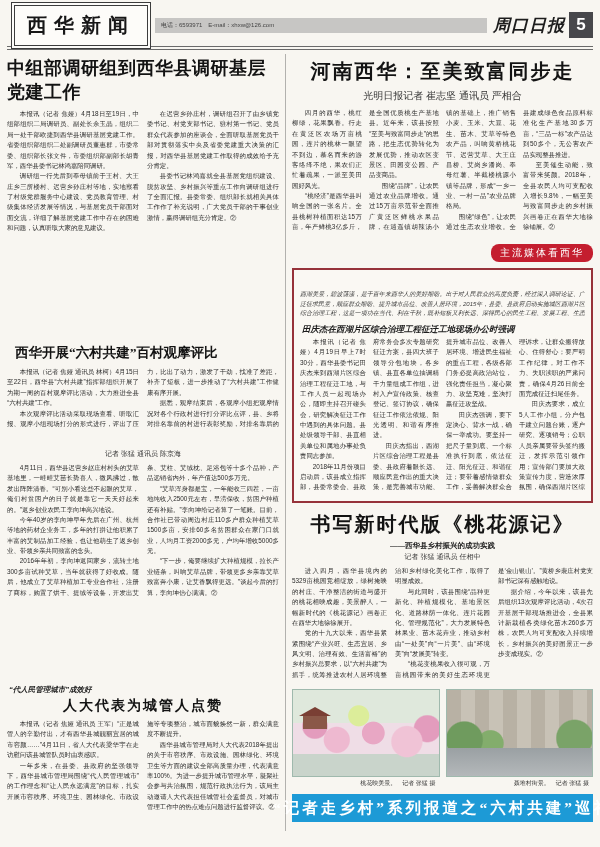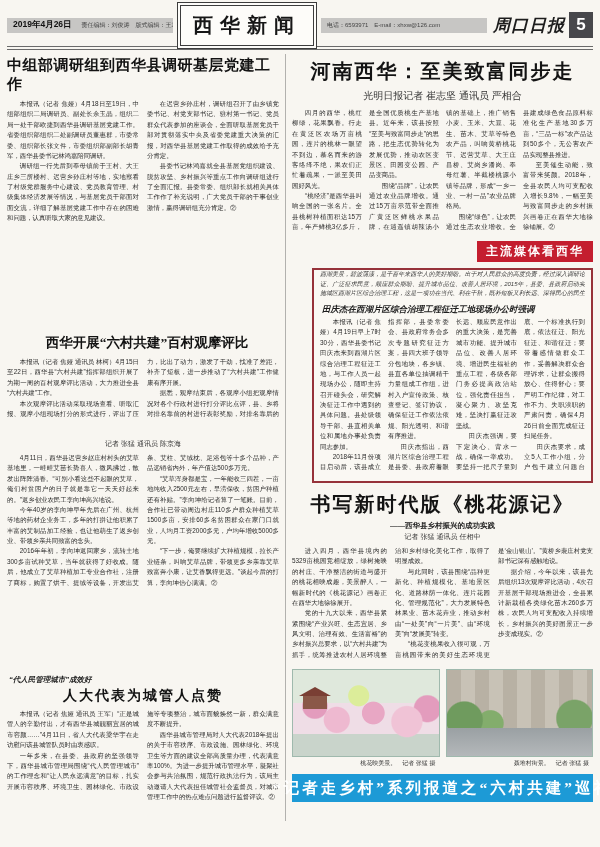--- a/index.html
+++ b/index.html
@@ -56,53 +56,53 @@
   .bodytext {
     font-size:6.4px; line-height:1.62; color:#2a2a2a;
     text-align:justify; overflow:hidden;
   }
   .bodytext p { text-indent:2em; margin:0; }
   .byline { font-size:7px; color:#333; text-align:center; }
   .subtitle { font-size:7.5px; font-weight:bold; text-align:center; color:#222;
               font-family:"Liberation Serif", serif; }
 
   
-  .artA-title { font-size:15px; letter-spacing:0.5px; margin:2px 0 5px 0; }
+  .artA-title { font-size:18px; letter-spacing:0.5px; margin:2px 0 5px 0; }
   .artA-body  { column-count:2; column-gap:8px; height:226px; }
 
-  .artB-title { font-size:13.5px; text-align:center; margin:9px 0 5px 8px; }
+  .artB-title { font-size:13.5px; text-align:left; margin:9px 0 5px 8px; }
   .artB-body  { column-count:2; column-gap:8px; height:72px; }
 
   .artC { margin-top:10px; }
   .artC-title { font-size:18px; text-align:center; letter-spacing:4px; }
   .artC-sub   { margin:3px 0 2px 0; }
   .artC-byline{ margin-bottom:4px; }
   .artC-body  { column-count:2; column-gap:8px; height:212px; }
 
   .artD { margin-top:10px; }
   .artD-kicker{ font-size:7.5px; font-style:italic; font-weight:bold; margin-left:2px; }
   .artD-title { font-size:14px; text-align:center; letter-spacing:2px; margin:2px 0 4px 0; }
   .artD-body  { column-count:2; column-gap:8px; height:112px; }
 
   
   .artE-title { font-size:20px; text-align:center; letter-spacing:2px; margin-top:4px; }
   .artE-byline{ margin:4px 0 5px 0; font-size:10px; }
   .artE-wrap  { position:relative; }
   .artE-body  { column-count:4; column-gap:7px; height:152px; }
   .badge {
     position:absolute; right:0; bottom:-2px;
-    background:#c41e2f; color:#fff; font-weight:bold;
-    font-size:12px; letter-spacing:2px; padding:2px 9px;
+    background:#c41e2f; color:#fff; font-weight:normal;
+    font-size:10px; letter-spacing:2px; padding:2px 9px;
     font-family:"Liberation Serif", serif;
+    border-radius:8px;
   }
 
   .boxF {
-    border:2px solid #96323a; margin-top:8px; padding:0 6px 6px 6px;
+    border:2px solid #96323a; margin-top:8px; padding:20px 6px 6px 6px;
     background:#faf8f3;
-    margin-left:20px;
   }
   .boxF-preamble {
     font-size:6px; line-height:1.6; font-style:italic; color:#3a3a3a;
     text-align:justify; height:30px; overflow:hidden;
   }
   .boxF-kicker {
     font-size:8.5px; font-weight:bold; font-style:italic; margin:4px 0 1px 2px;
     font-family:"Liberation Serif", serif;
   }
   .boxF-title { font-size:16.5px; text-align:center; letter-spacing:1px; margin:2px 0 5px 0; }
@@ -161,24 +161,20 @@
     font-family:"Liberation Serif", serif; font-weight:bold;
     font-size:15.5px; letter-spacing:3px; white-space:nowrap;
   }
 </style>
 </head>
 <body>
 
 <div class="page">
 
   <div class="header">
-    <div class="band">
-      <span class="date">2019年4月26日</span>
-      <span class="tiny">责任编辑：刘俊涛　版式编辑：王君　　校对：林伯勇</span>
-    </div>
     <div class="masthead-box">
       <div class="masthead-inner">西华新闻</div>
     </div>
     <div class="band">
       <span class="tiny">电话：6593971　E-mail：xhxw@126.com</span>
     </div>
     <div class="paper-name">周口日报</div>
     <div class="page-num">5</div>
   </div>
   <div class="double-rule"></div>

